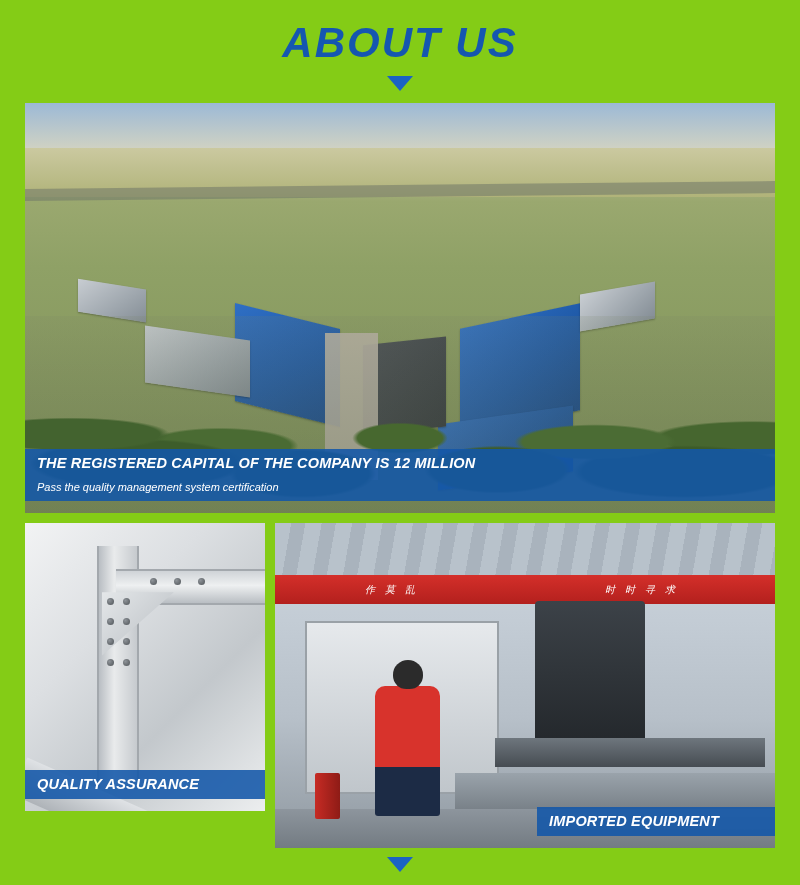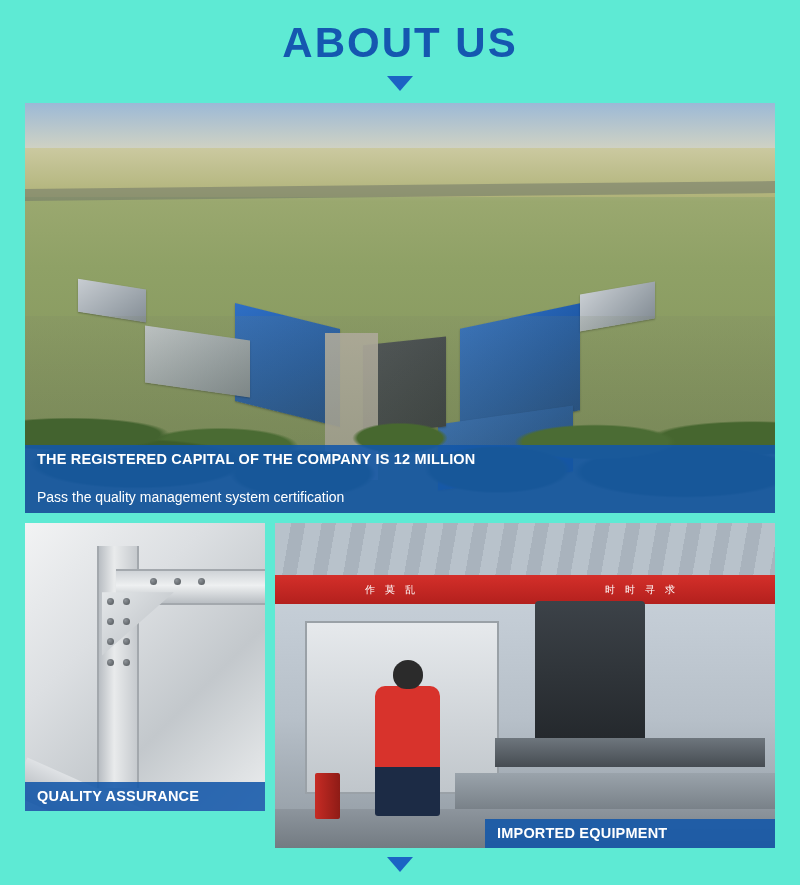--- a/index.html
+++ b/index.html
@@ -10,22 +10,23 @@
   body {
     width: 800px;
     height: 885px;
     font-family: "Liberation Sans", sans-serif;
     overflow: hidden;
   }
   .page {
     position: relative;
     width: 800px;
     height: 885px;
-    background: #5eead4;
+    background: #84cc16;
     box-sizing: border-box;
+    font-style: italic;
   }
 
   
   .title {
     text-align: center;
     font-size: 42px;
     font-weight: bold;
     letter-spacing: 2px;
     color: #1557b0;
     padding-top: 20px;
@@ -49,38 +50,38 @@
 
   .photo {
     position: relative;
     overflow: hidden;
     background: #cfd6dc;
   }
 
   .photo .caption {
     position: absolute;
     left: 0;
-    bottom: 0;
+    bottom: 12px;
     background: rgba(18, 86, 168, 0.88);
     color: #ffffff;
     padding: 6px 12px 7px 12px;
     box-sizing: border-box;
   }
   .caption .cap-title {
     font-size: 14.5px;
     font-weight: bold;
     letter-spacing: 0.2px;
     line-height: 1.15;
     white-space: nowrap;
   }
   .caption .cap-sub {
-    font-size: 14px;
+    font-size: 11px;
     font-weight: normal;
     line-height: 1.3;
-    margin-top: 20px;
+    margin-top: 8px;
     white-space: nowrap;
   }
 
   
   .photo-main {
     width: 750px;
     height: 410px;
   }
   .photo-main .caption {
     width: 750px;
@@ -96,21 +97,21 @@
     height: 288px;
   }
   .photo-left .caption { width: 240px; }
   .photo-right {
     width: 500px;
     height: 325px;
   }
   .photo-right .caption {
     left: auto;
     right: 0;
-    width: 290px;
+    width: 238px;
   }
 
   .bottom-arrow {
     width: 0;
     height: 0;
     margin: 9px auto 0 auto;
     border-left: 13px solid transparent;
     border-right: 13px solid transparent;
     border-top: 15px solid #1b63c4;
   }

